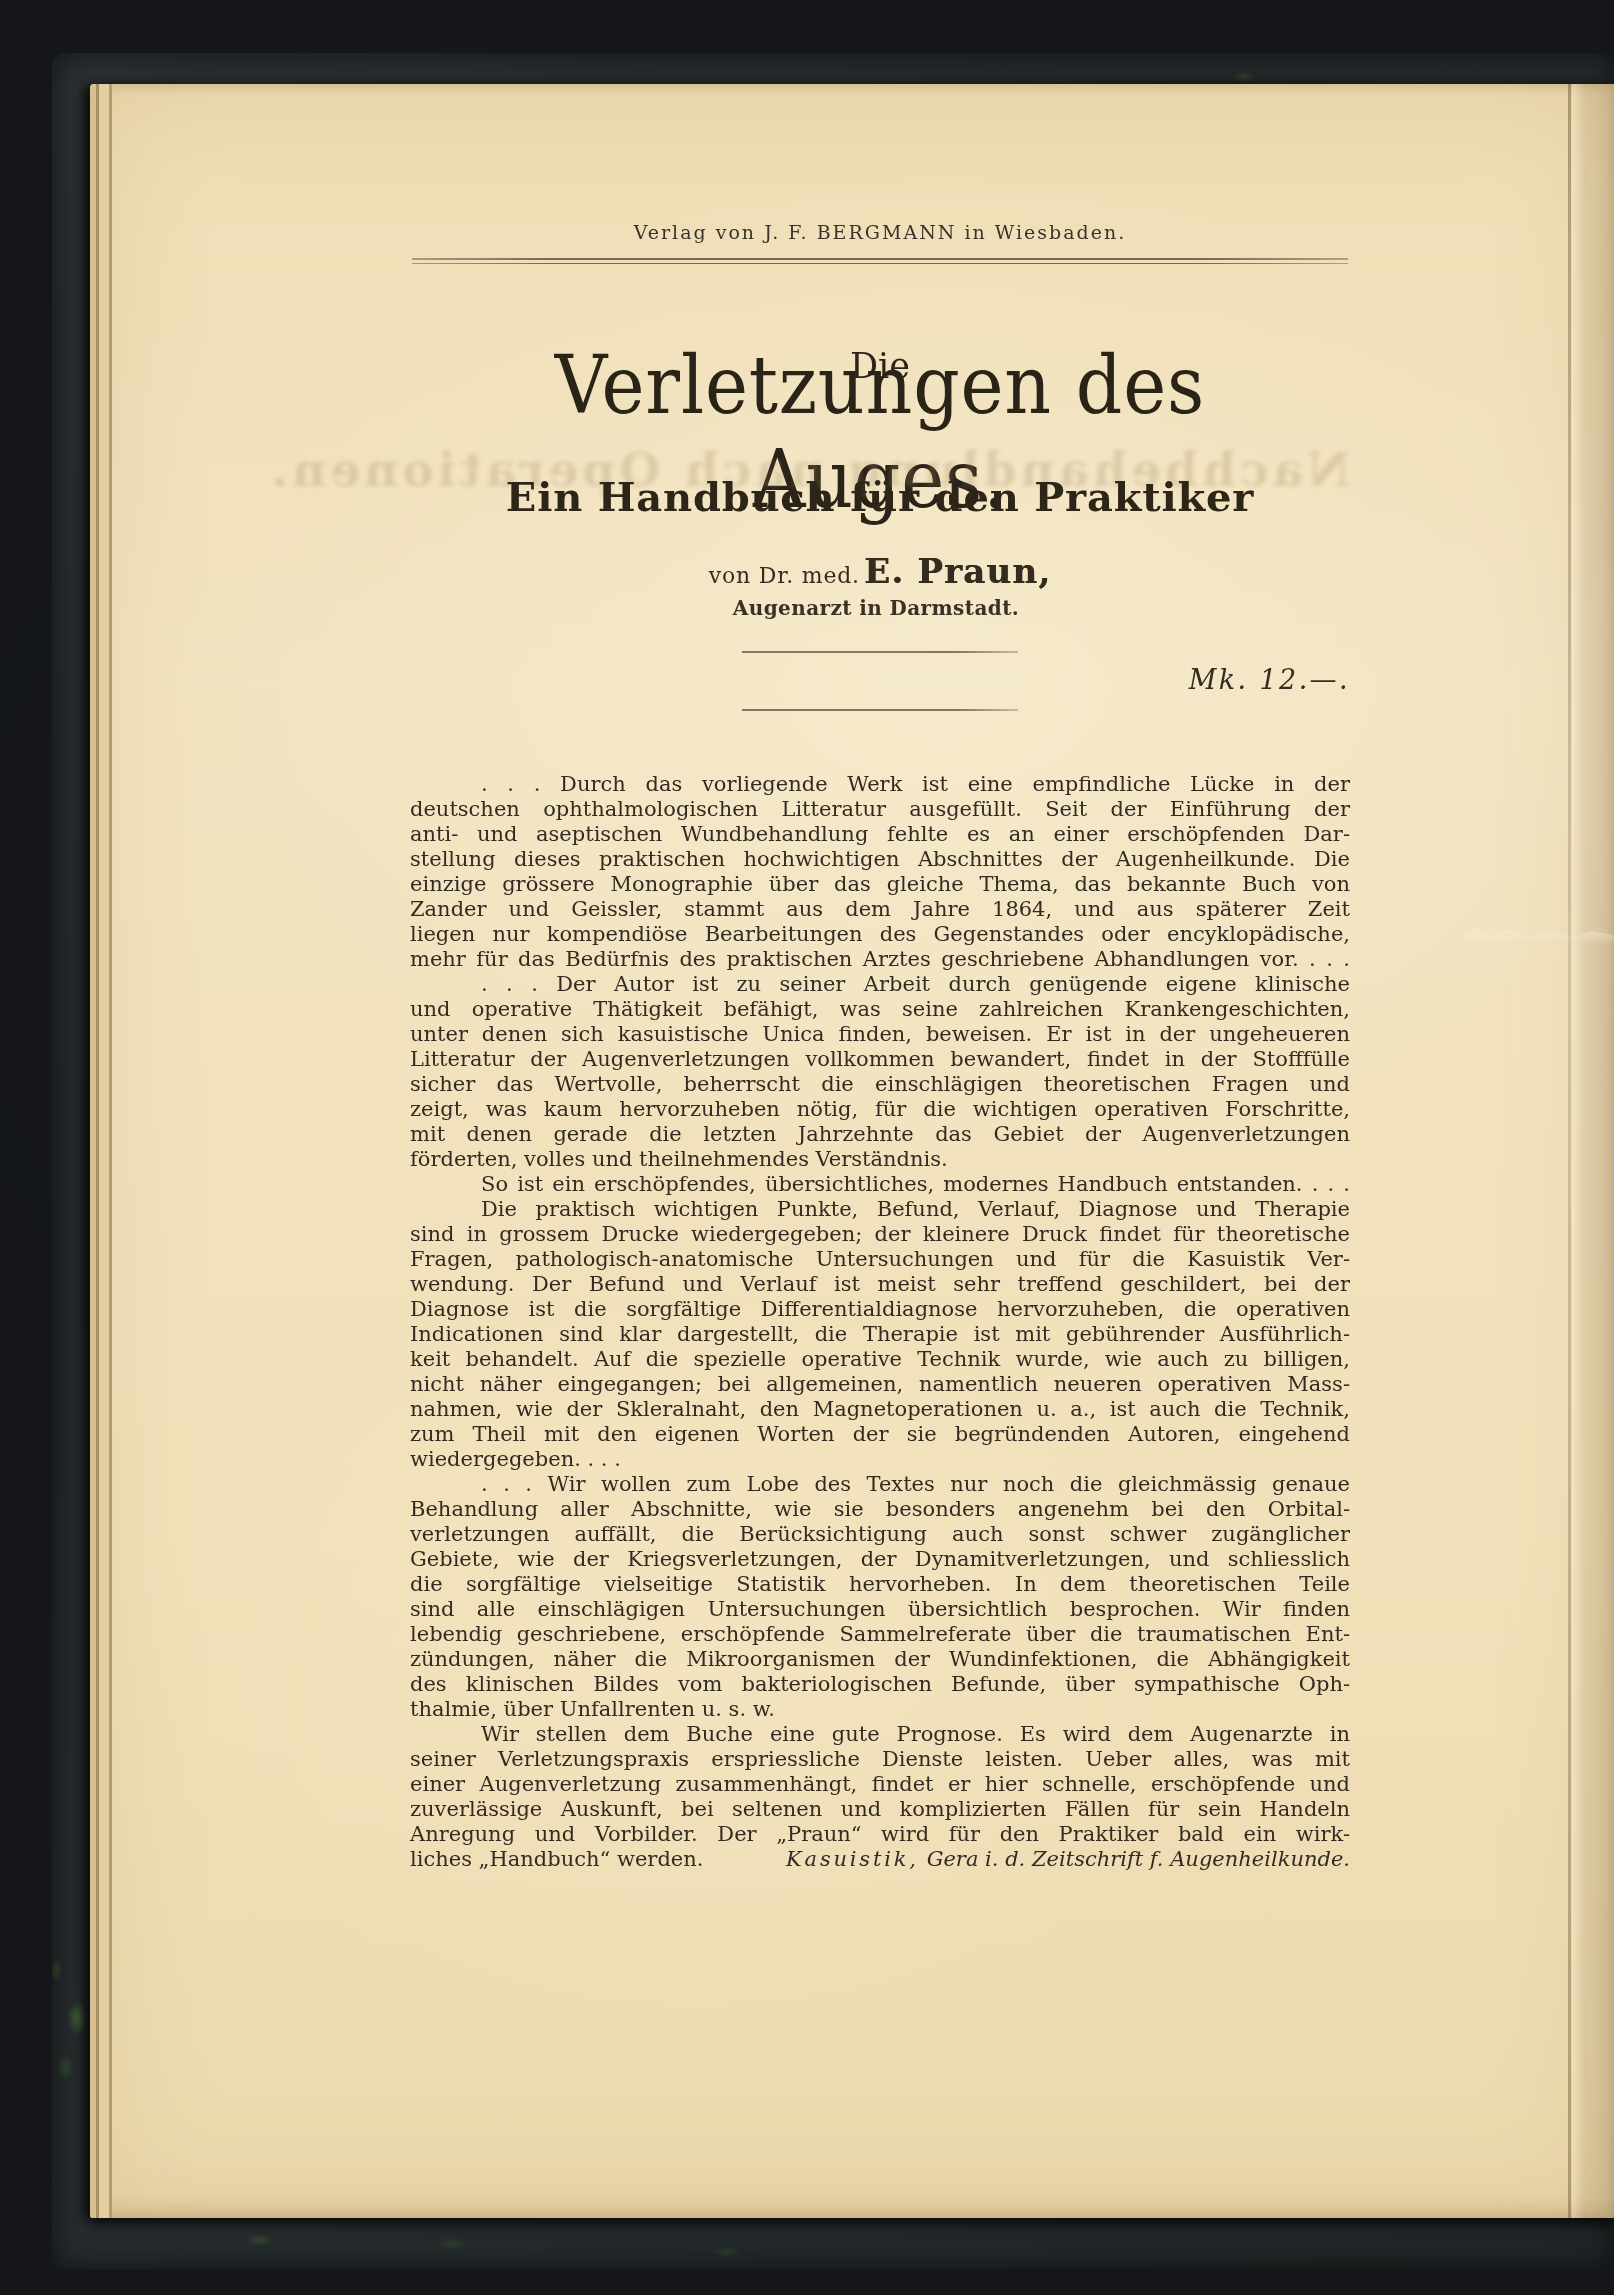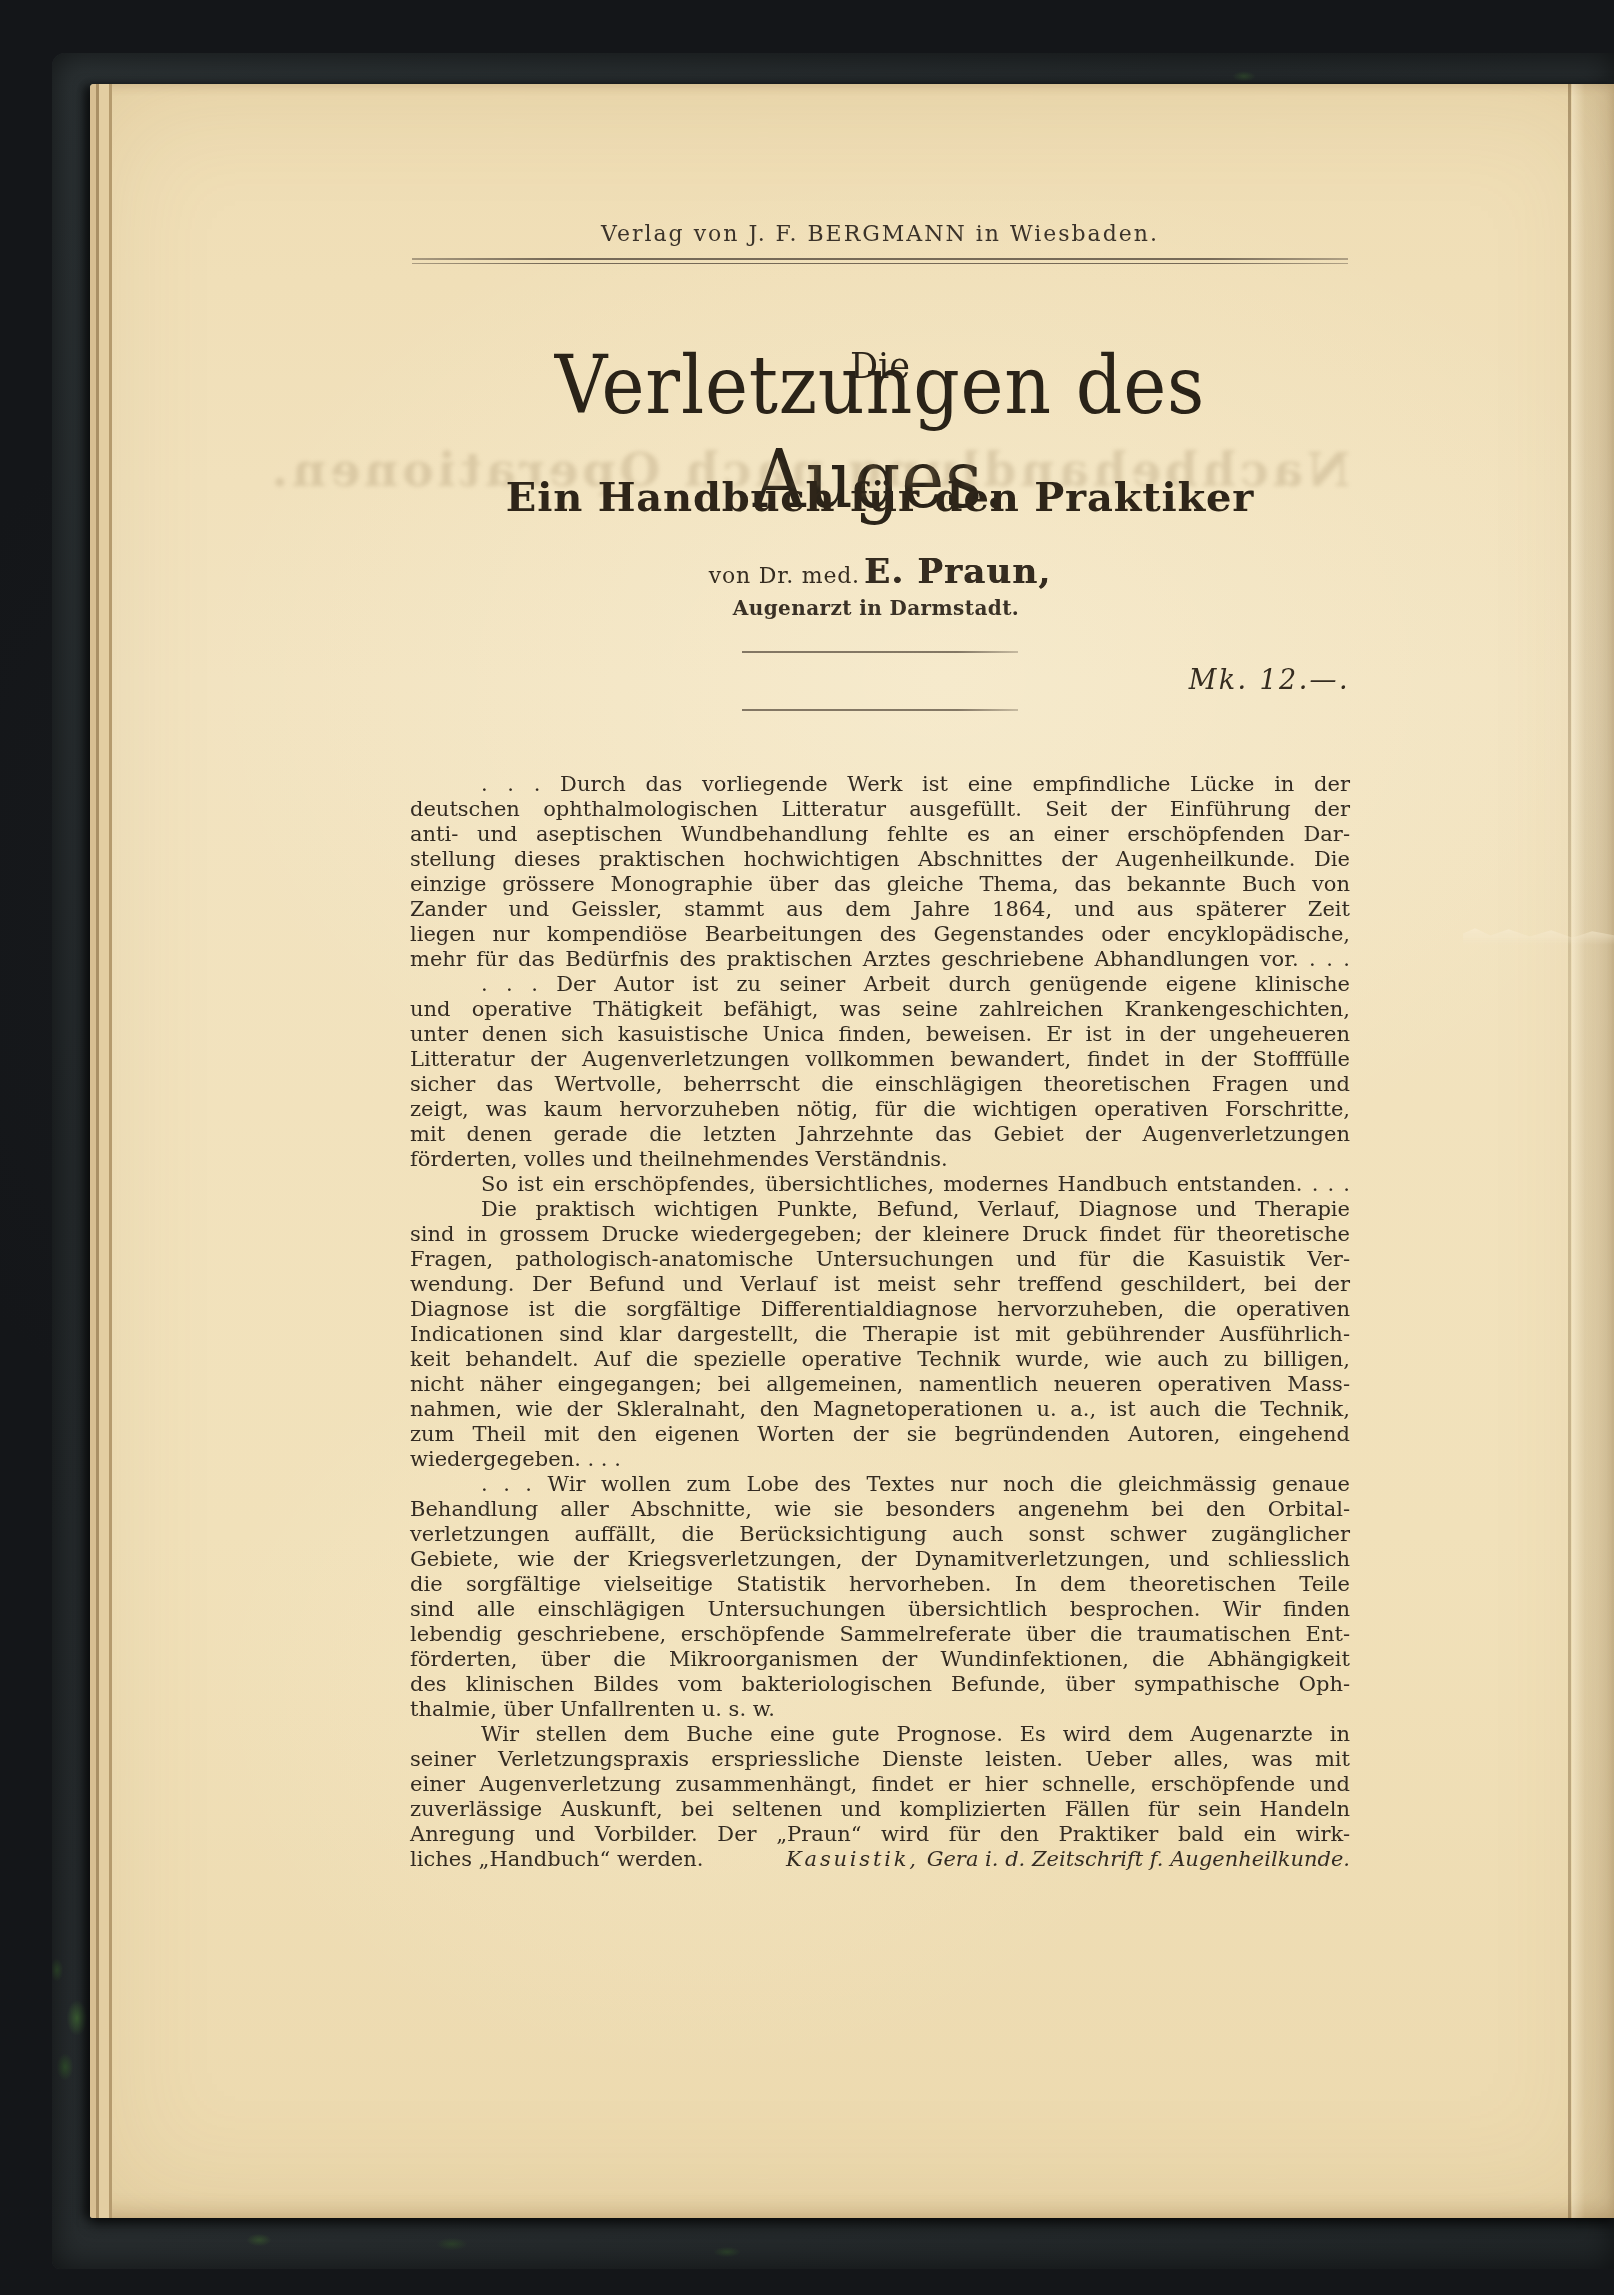--- a/index.html
+++ b/index.html
@@ -64,21 +64,21 @@
   .tear{
     position:absolute;left:1373px;top:840px;width:152px;height:21px;
     background:linear-gradient(180deg, #f7ecd2, rgba(247,236,210,0));
     clip-path:polygon(0 45%,8% 20%,18% 55%,30% 25%,44% 60%,58% 30%,72% 65%,85% 35%,100% 55%,100% 100%,0 100%);
     box-shadow:0 -2.4px 3.2px rgba(80,60,30,.45);
     opacity:.8;
   }
   .content{position:absolute;left:320px;top:0;width:940px;}
   .pub-line{
     position:absolute;left:0;right:0;top:137px;text-align:center;
-    font-size:22px;letter-spacing:2px;color:#3b332a;
+    font-size:19px;letter-spacing:2px;color:#3b332a;
   }
   .dbl-rule{position:absolute;left:1.6px;right:1.6px;top:174px;}
   .dbl-rule .r{height:1.6px;background:linear-gradient(90deg, rgba(111,99,82,.55), rgba(111,99,82,.95) 15% 85%, rgba(111,99,82,.5));}
   .dbl-rule .r + .r{margin-top:3.2px;}
   .ghost{
     position:absolute;left:0;right:0;top:358px;text-align:center;
     transform:scaleX(-1);filter:blur(1.9px);opacity:.26;color:var(--ghost);
     font-size:47px;font-weight:bold;letter-spacing:4px;white-space:nowrap;
   }
   .die{position:absolute;left:0;right:0;top:216px;text-align:center;font-size:35px;color:var(--ink-dark);margin-top:46px;}
@@ -191,21 +191,21 @@
             <div class="bline lastline">wiedergegeben. . . .</div>
           </div>
           <div class="para">
             <div class="bline indent">. . . Wir wollen zum Lobe des Textes nur noch die gleichmässig genaue</div>
             <div class="bline">Behandlung aller Abschnitte, wie sie besonders angenehm bei den Orbital-</div>
             <div class="bline">verletzungen auffällt, die Berücksichtigung auch sonst schwer zugänglicher</div>
             <div class="bline">Gebiete, wie der Kriegsverletzungen, der Dynamitverletzungen, und schliesslich</div>
             <div class="bline">die sorgfältige vielseitige Statistik hervorheben. In dem theoretischen Teile</div>
             <div class="bline">sind alle einschlägigen Untersuchungen übersichtlich besprochen. Wir finden</div>
             <div class="bline">lebendig geschriebene, erschöpfende Sammelreferate über die traumatischen Ent-</div>
-            <div class="bline">förderten, über die Mikroorganismen der Wundinfektionen, die Abhängigkeit</div>
+            <div class="bline">zündungen, näher die Mikroorganismen der Wundinfektionen, die Abhängigkeit</div>
             <div class="bline">des klinischen Bildes vom bakteriologischen Befunde, über sympathische Oph-</div>
             <div class="bline lastline">thalmie, über Unfallrenten u. s. w.</div>
           </div>
           <div class="para">
             <div class="bline indent">Wir stellen dem Buche eine gute Prognose. Es wird dem Augenarzte in</div>
             <div class="bline">seiner Verletzungspraxis erspriessliche Dienste leisten. Ueber alles, was mit</div>
             <div class="bline">einer Augenverletzung zusammenhängt, findet er hier schnelle, erschöpfende und</div>
             <div class="bline">zuverlässige Auskunft, bei seltenen und komplizierten Fällen für sein Handeln</div>
             <div class="bline">Anregung und Vorbilder. Der „Praun“ wird für den Praktiker bald ein wirk-</div>
           </div>

